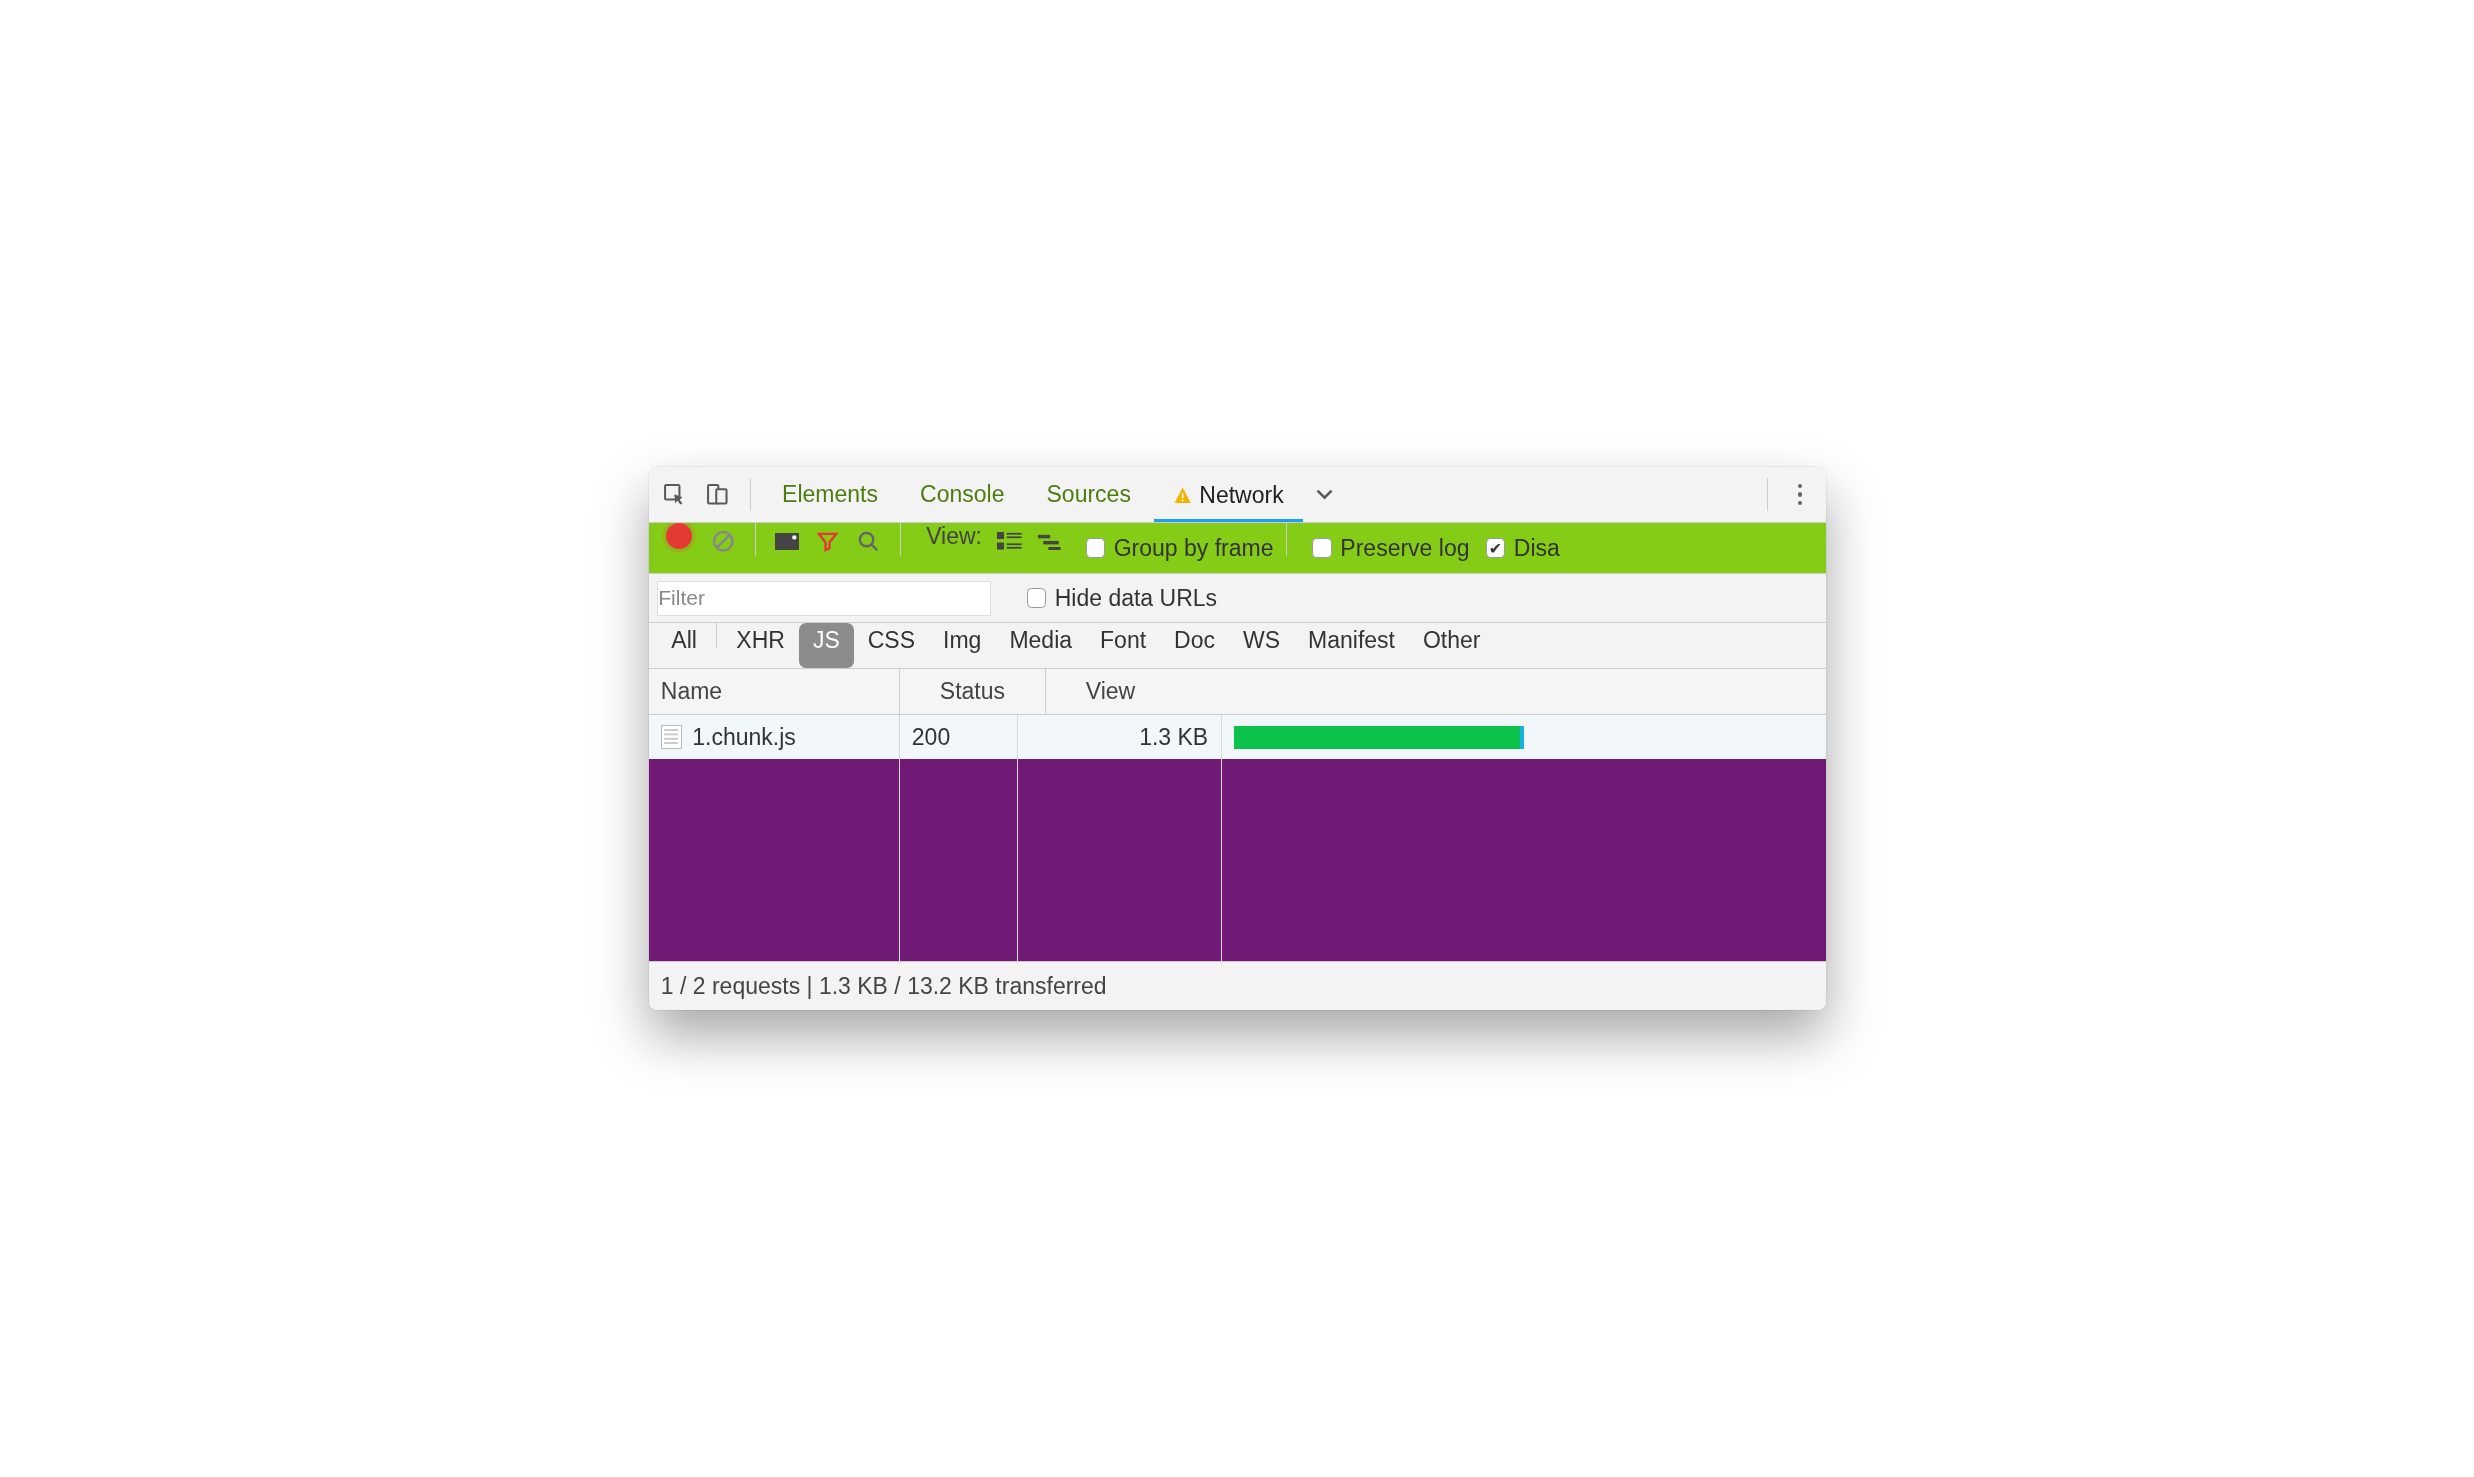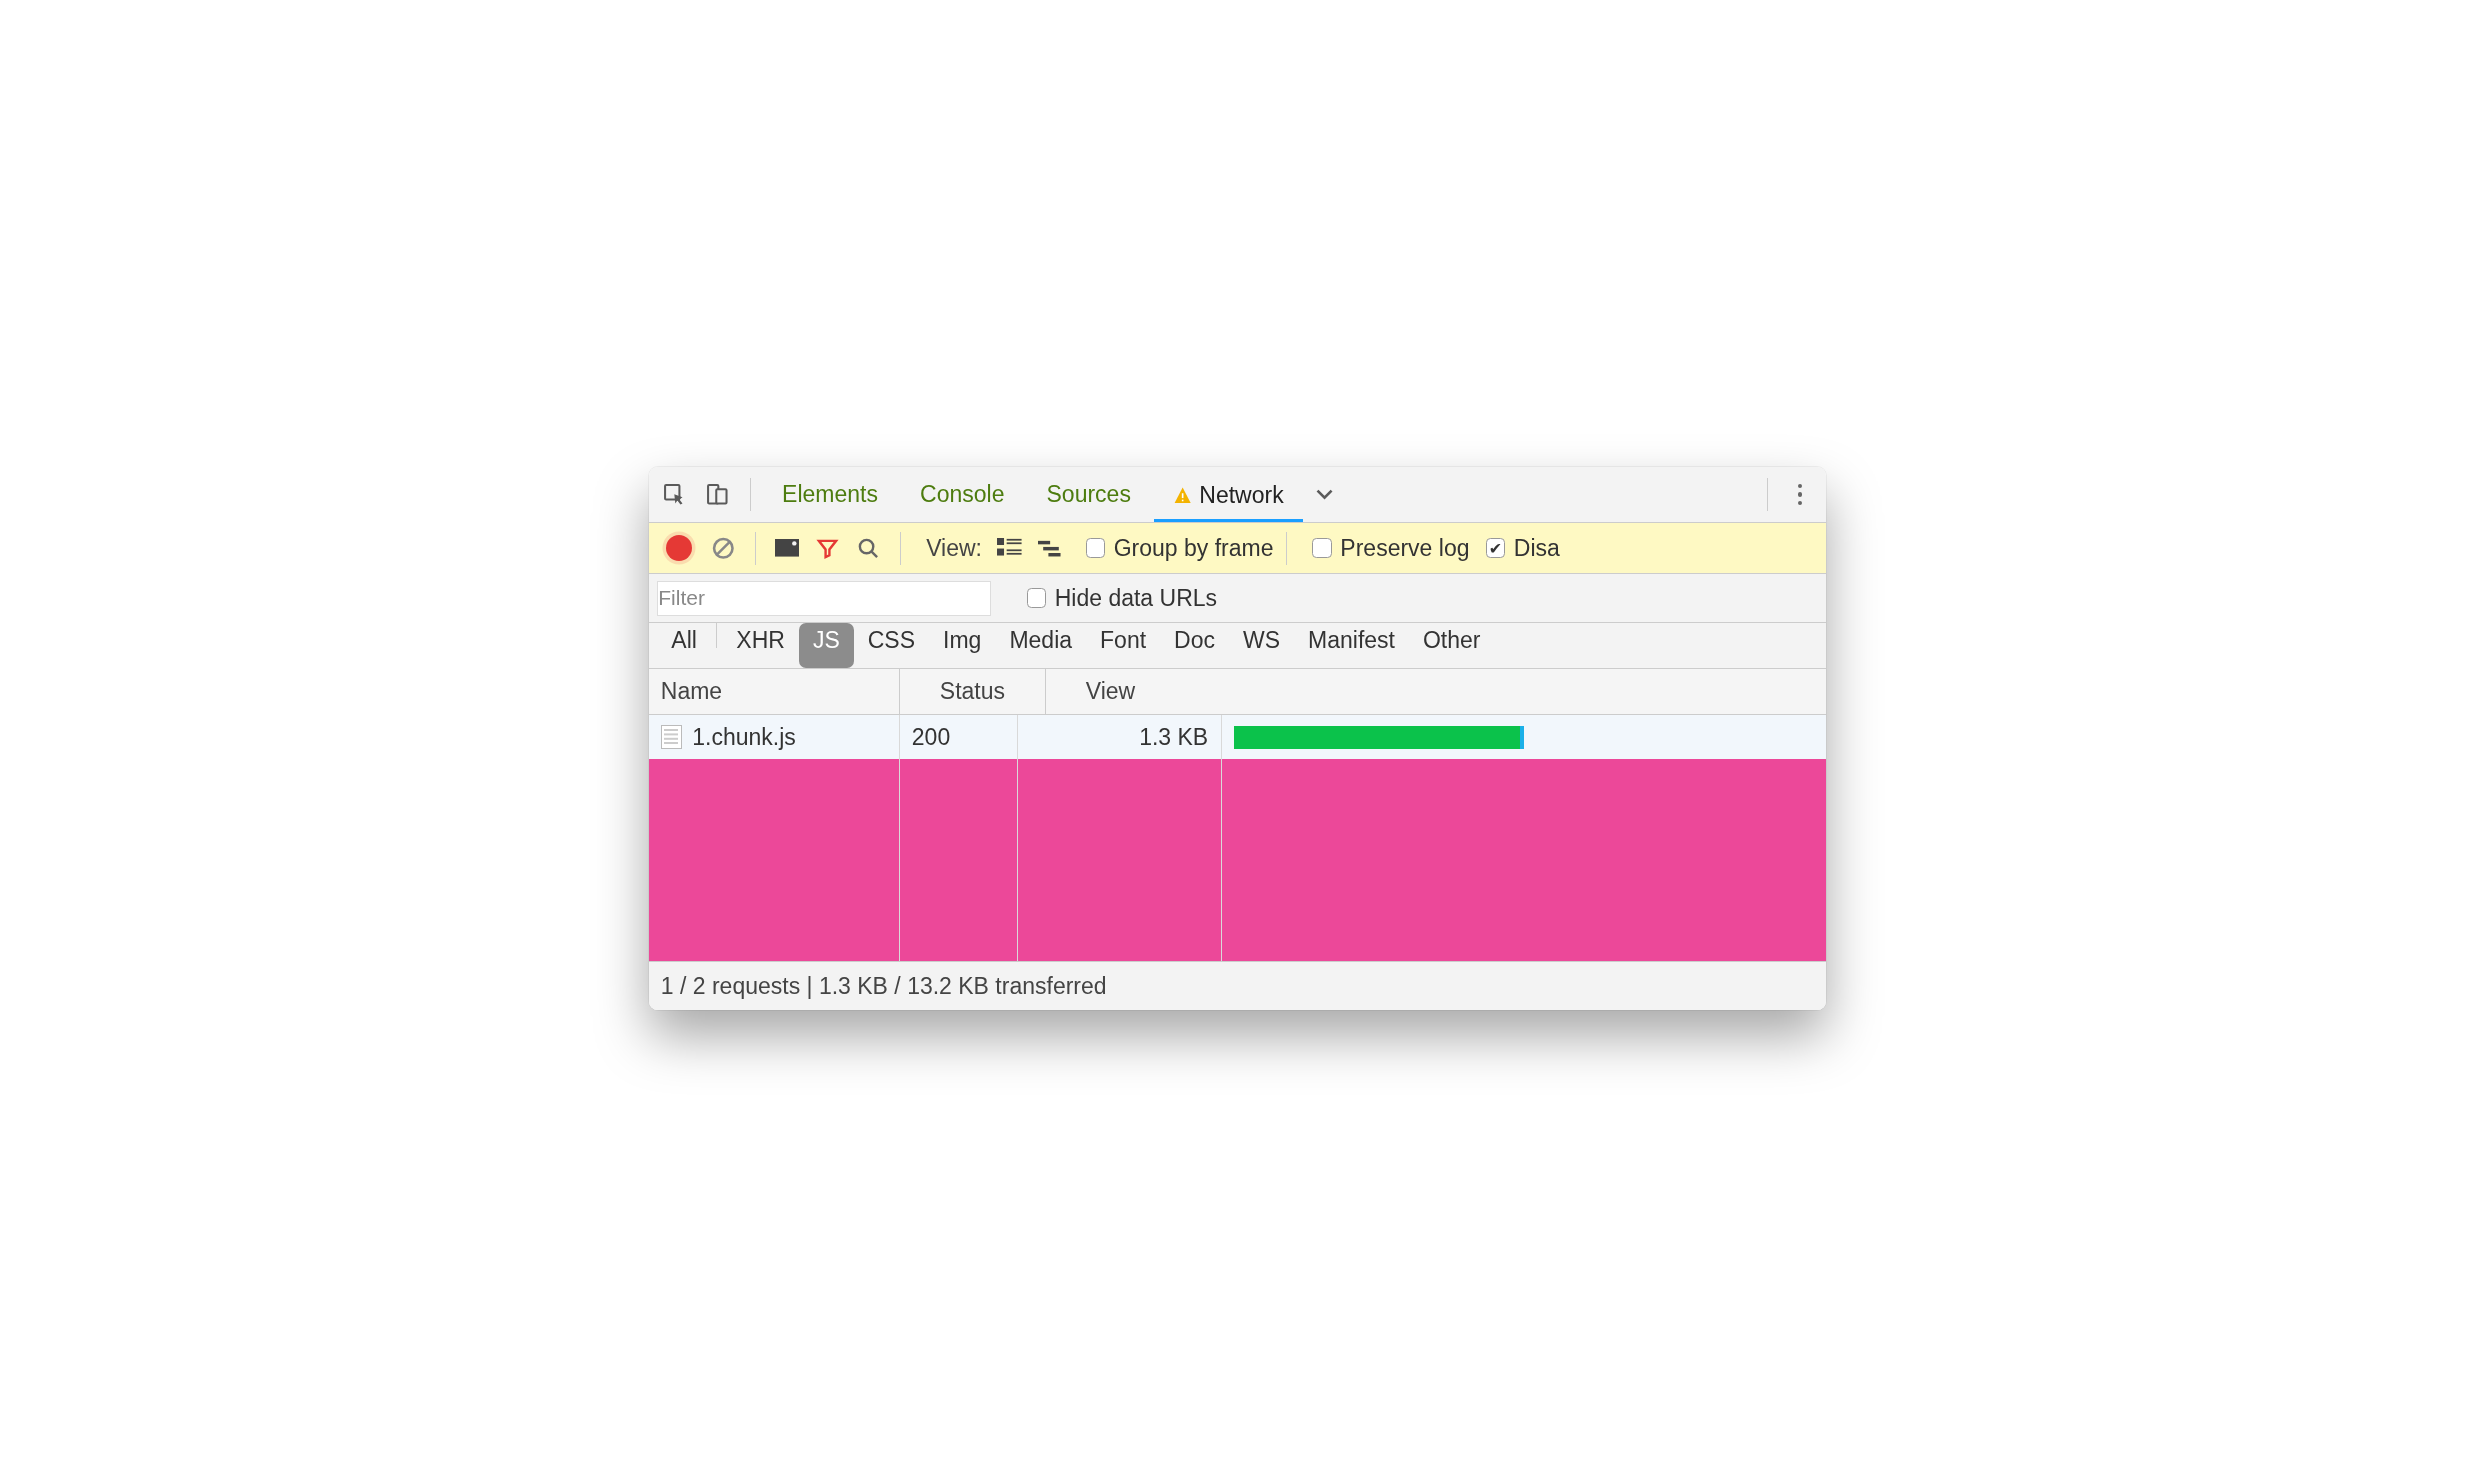--- a/index.html
+++ b/index.html
@@ -58,22 +58,22 @@
     gap:7px;
   }
   .tab.active { color:#222; border-bottom:3.5px solid #1a9fff; margin-bottom:-0.9px; padding-top:3.5px;}
   .spacer{flex:1;}
   .dots3 { width:40px;display:flex;align-items:center;justify-content:center;flex-direction:column;gap:4.4px;cursor:pointer;}
   .dots3 span{width:4.4px;height:4.4px;background:#666;border-radius:50%;}
 
   
   .toolbar {
     height:51px;
-    display:flex;align-items:center;
-    background:#fef9c3;
+    display:flex;
+    background:#84cc16;
     border-bottom:0.9px solid #ccc;
     padding:0 8.8px;
     gap:4px;
     overflow:hidden;
   }
   .recbtn{width:26px;height:26px;border-radius:50%;background:#e53935;margin:0 8.8px;box-shadow:0 0 0 3.5px rgba(229,57,53,.15);cursor:pointer;}
   .tbtn{width:37px;height:37px;display:flex;align-items:center;justify-content:center;color:#555;cursor:pointer;}
   .tbtn.active{color:#e53935;}
   .tlabel{color:#444;margin:0 5.3px 0 12.3px;}
   .chk{display:flex;align-items:center;gap:8.8px;color:#333;margin-left:12.3px;cursor:pointer;white-space:nowrap;}
@@ -107,21 +107,21 @@
   
   .table{display:flex;flex-direction:column;}
   .thead{display:flex;background:#f5f5f5;border-bottom:0.9px solid #ccc;height:46px;gap:28px;}
   .th{display:flex;align-items:center;padding:0 12.3px;color:#444;border-right:0.9px solid #ccc;cursor:pointer;}
   .th:last-child{border-right:none;}
   .col-name{width:251px;}
   .col-status{width:118px;}
   .col-size{width:204px;}
   .col-wf{flex:1;position:relative;}
   .sortarrow{position:absolute;right:16px;font-size:16px;color:#666;}
-  .tbody{height:246px;display:flex;flex-direction:column;background:#ec4899;}
+  .tbody{height:246px;display:flex;flex-direction:column;background:#701a75;}
   .tr{display:flex;height:44px;align-items:stretch;}
   .tr:nth-child(odd){background:#f2f7fc;}
   .td{display:flex;align-items:center;padding:0 12.3px;border-right:0.9px solid #d9d9d9;}
   .td:last-child{border-right:none;}
   .td.size{justify-content:flex-end;}
   .fileicon{width:21px;height:24.6px;border:0.9px solid #bbb;background:#fff;margin-right:10.5px;position:relative;}
   .fileicon::before{content:"";position:absolute;left:2.6px;right:2.6px;top:3.5px;height:1.8px;background:#ccc;box-shadow:0 4.4px 0 #ccc,0 8.8px 0 #ccc,0 13px 0 #ccc;}
   .wfbar{height:23px;background:#0bc24b;border-right:4.4px solid #1bb0e8;}
   .emptycols{flex:1;display:flex;}
   .emptycols>div{border-right:0.9px solid #d9d9d9;}

